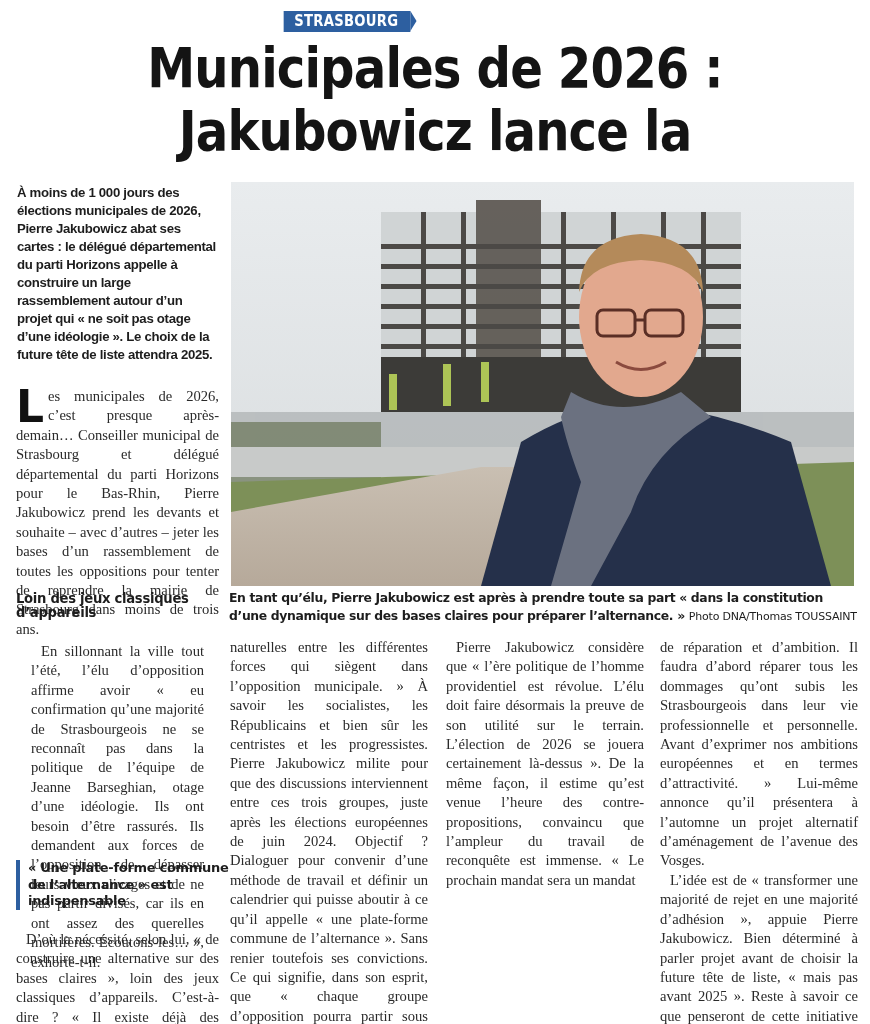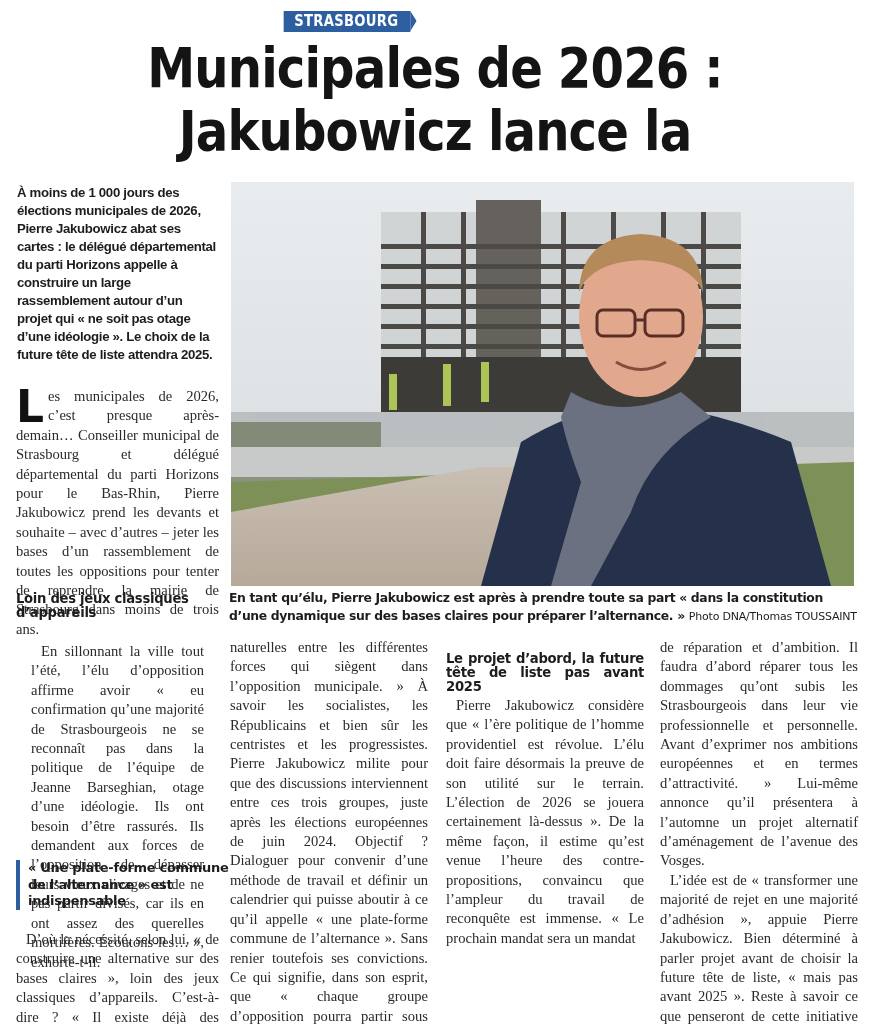--- a/index.html
+++ b/index.html
@@ -134,21 +134,20 @@
 <div class="caption">
   <span>En tant qu’élu, Pierre Jakubowicz est après à prendre toute sa part « dans la constitution d’une dynamique sur des bases claires pour préparer l’alternance. »</span>
   <span class="credit">Photo DNA/Thomas TOUSSAINT</span>
 </div>
 
 <div class="col2 body-text">
   <p>naturelles entre les différentes forces qui siègent dans l’opposition municipale. » À savoir les socialistes, les Républicains et bien sûr les centristes et les progressistes. Pierre Jakubowicz milite pour que des discussions interviennent entre ces trois groupes, juste après les élections européennes de juin 2024. Objectif ? Dialoguer pour convenir d’une méthode de travail et définir un calendrier qui puisse aboutir à ce qu’il appelle « une plate-forme commune de l’alternance ». Sans renier toutefois ses convictions. Ce qui signifie, dans son esprit, que « chaque groupe d’opposition pourra partir sous ses propres couleurs au premier tour ». Une manière de se démarquer des méthodes classi-</p>
 </div>
 
 <div class="col3 body-text">
-  <div class="subhead sub2">Le projet d’abord, la future tête de liste pas avant 2025</div>
   <p class="indent">Pierre Jakubowicz considère que « l’ère politique de l’homme providentiel est révolue. L’élu doit faire désormais la preuve de son utilité sur le terrain. L’élection de 2026 se jouera certainement là-dessus ». De la même façon, il estime qu’est venue l’heure des contre-propositions, convaincu que l’ampleur du travail de reconquête est immense. « Le prochain mandat sera un mandat</p>
 </div>
 
 <div class="col4 body-text">
   <p>de réparation et d’ambition. Il faudra d’abord réparer tous les dommages qu’ont subis les Strasbourgeois dans leur vie professionnelle et personnelle. Avant d’exprimer nos ambitions européennes et en termes d’attractivité. » Lui-même annonce qu’il présentera à l’automne un projet alternatif d’aménagement de l’avenue des Vosges.</p>
   <p class="indent">L’idée est de « transformer une majorité de rejet en une majorité d’adhésion », appuie Pierre Jakubowicz. Bien déterminé à parler projet avant de choisir la future tête de liste, « mais pas avant 2025 ». Reste à savoir ce que penseront de cette initiative les autres groupes de l’opposition. Et les Strasbourgeois.</p>
 
 </div>
 
 </body></html>

